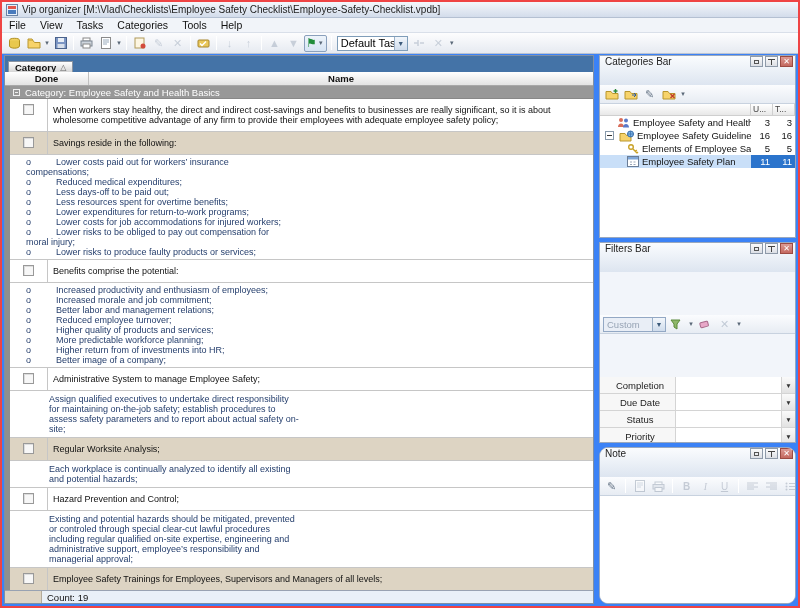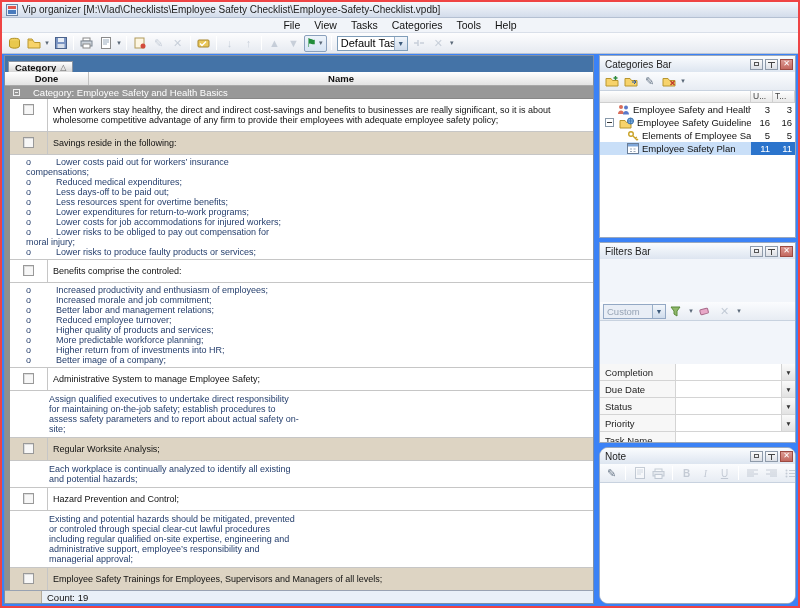--- a/index.html
+++ b/index.html
@@ -3,21 +3,21 @@
 <meta charset="utf-8">
 <style>
   html,body{margin:0;padding:0;}
   body{width:800px;height:608px;overflow:hidden;font-family:"Liberation Sans",sans-serif;background:#cdd8e8;}
   *{box-sizing:border-box;}
   .window{width:800px;height:608px;border:2px solid #ef4444;display:flex;flex-direction:column;background:#3b82f6;}
 
   
   .titlebar{height:16px;flex:none;display:flex;align-items:center;padding:0 4px;background:linear-gradient(#f4f7fb,#d3dceb);border-bottom:1px solid #b4c0d2;font-size:10px;color:#222;}
   .title-text{margin-left:4px;white-space:nowrap;overflow:hidden;}
-  .menubar{height:15px;flex:none;display:flex;align-items:center;background:#f1f4f9;border-bottom:1px solid #d9dfe9;font-size:10.5px;color:#111;justify-content:center;}
+  .menubar{height:15px;flex:none;display:flex;align-items:center;background:#f1f4f9;border-bottom:1px solid #d9dfe9;font-size:10.5px;color:#111;}
   .menu-item{padding:0 7px;cursor:default;}
   .toolbar{height:21px;flex:none;display:flex;align-items:center;background:linear-gradient(#fdfdfe,#e6eaf1);border-bottom:1px solid #bac3d2;padding:0 3px;}
   .tb-btn{width:19px;height:18px;display:flex;align-items:center;justify-content:center;flex:none;}
   .tb-btn.dis{opacity:.4;}
   .tb-sep{width:1px;height:14px;background:#c2cad6;border-right:1px solid #fff;margin:0 3px;flex:none;}
   .tb-caret{width:8px;font-size:7px;color:#5a6878;text-align:center;flex:none;}
   .glyph{font-size:11px;line-height:1;}
   .g-flag{color:#1f8c3b;font-size:12px;}
   .g-gray{color:#8a99ad;}
   .tb-combo{display:flex;height:15px;border:1px solid #7f9db9;background:#fff;align-items:center;margin:0 2px;flex:none;}
@@ -29,21 +29,21 @@
   .workspace{flex:1;display:flex;overflow:hidden;padding:1px 0 2px 2px;}
   .checklist{width:590px;flex:none;display:flex;flex-direction:column;border:1px solid #7f8fa5;background:#fff;overflow:hidden;}
   .groupbar{height:16px;flex:none;background:#4473a7;padding:1px 0 0 3px;}
   .group-btn{height:13px;display:inline-flex;align-items:center;gap:4px;padding:0 6px;background:linear-gradient(#fff,#d2d2d2);border:1px solid #8a94a2;font-size:9.5px;font-weight:bold;color:#111;}
   .sort-glyph{font-size:8px;font-weight:normal;color:#666;}
   .colheader{height:14px;flex:none;display:flex;background:linear-gradient(#fff,#e3e3e3);border-bottom:1px solid #a8a8a8;font-size:9.5px;font-weight:bold;color:#111;}
   .ch-done{width:84px;border-right:1px solid #c0c0c0;text-align:center;line-height:13px;}
   .ch-name{flex:1;text-align:center;line-height:13px;}
   .list-body{flex:1;overflow:hidden;border-left:5px solid #8f8f8f;background:#fff;}
 
-  .sec-row{height:13px;margin-left:-5px;display:flex;align-items:center;gap:13px;padding-left:8px;background:#989898;border-bottom:1px solid #888;color:#fff;font-size:9.5px;white-space:nowrap;}
+  .sec-row{height:13px;margin-left:-5px;display:flex;align-items:center;gap:5px;padding-left:8px;background:#989898;border-bottom:1px solid #888;color:#fff;font-size:9.5px;white-space:nowrap;}
   .sec-glyph{width:7px;height:7px;border:1px solid #efefef;position:relative;flex:none;}
   .sec-glyph::after{content:"";position:absolute;left:1px;right:1px;top:2px;height:1px;background:#efefef;}
   .sec-ref{color:#ddd;margin-left:8px;}
 
   .task-row{display:flex;border-bottom:1px solid #c6c6c6;background:#fff;}
   .task-row.tan{background:#ddd4c3;}
   .done-cell{width:38px;flex:none;border-right:1px solid #c6c6c6;display:flex;justify-content:center;padding-top:5px;}
   .cb{width:11px;height:11px;border:1px solid #999;background:#f7f7f7;box-shadow:inset 1px 1px 0 #ddd;}
   .task-text{flex:1;font-size:9px;line-height:10px;color:#111;padding:6px 5px;}
 
@@ -56,21 +56,21 @@
   .countbar{height:13px;flex:none;display:flex;align-items:center;background:#e9f0f8;border-top:1px solid #98a2b2;font-size:9.5px;color:#111;}
   .count-gutter{width:37px;height:100%;background:#ded5c4;border-right:1px solid #b3ab9b;flex:none;}
   .count-text{padding-left:5px;}
 
   
   .sidebar{flex:1;margin-left:5px;display:flex;flex-direction:column;padding-right:2px;overflow:hidden;}
   .panel{border:1px solid #9aa8bd;background:#f2f5fa;display:flex;flex-direction:column;margin-bottom:4px;overflow:hidden;}
   .panel.categories{height:183px;flex:none;}
   .panel.filters{height:201px;flex:none;gap:43px;}
   .panel.note{flex:1;margin-bottom:0;border-radius:9px;}
-  .p-title{height:16px;flex:none;display:flex;align-items:center;padding:0 2px 0 5px;background:linear-gradient(#fafcfe,#dde5f0);font-size:10px;color:#222;}
+  .p-title{height:29px;flex:none;display:flex;padding:0 2px 0 5px;background:linear-gradient(#fafcfe,#dde5f0);font-size:10px;color:#222;}
   .p-title .t{flex:1;white-space:nowrap;overflow:hidden;}
   .p-btn{width:13px;height:11px;margin-left:2px;border:1px solid #8e9aa9;background:linear-gradient(#fbfbfb,#dcdfe5);display:flex;align-items:center;justify-content:center;flex:none;font-size:7px;color:#333;}
   .p-btn .sq{width:5px;height:4px;border:1px solid #555;}
   .p-btn.close{background:linear-gradient(#dc9a93,#c4685f);border-color:#9c4a42;color:#fff;font-size:8px;line-height:1;}
   .pin{width:7px;height:7px;position:relative;}
   .pin::before{content:"";position:absolute;left:0;right:0;top:1px;height:1px;background:#444;}
   .pin::after{content:"";position:absolute;left:3px;top:1px;bottom:0;width:1px;background:#444;}
   .p-toolbar{height:19px;flex:none;display:flex;align-items:center;gap:2px;padding:0 3px;background:linear-gradient(#fbfcfe,#e7ecf3);border-bottom:1px solid #c8d2df;}
   .pt-btn{width:17px;height:16px;display:flex;align-items:center;justify-content:center;flex:none;font-size:10px;}
   .pt-btn.dis{opacity:.45;}
@@ -88,21 +88,21 @@
   .ind{flex:none;}.ind14{width:14px;}.ind2{width:2px;}.ind24{width:24px;}
   .exp{width:9px;height:9px;flex:none;border:1px solid #8899aa;background:#fff;position:relative;margin-right:2px;}
   .exp::after{content:"";position:absolute;left:1px;right:1px;top:3px;height:1px;background:#333;}
   .tree-row.selected .tr-label{background:#c9dff8;}
   .tree-row.selected .tr-c{background:#2b74cc;color:#fff;}
 
   .flt-combo{display:flex;height:15px;border:1px solid #93a8c4;background:#e9eef6;align-items:center;flex:none;}
   .flt-combo .val{width:48px;padding:0 3px;font-size:9.5px;color:#97a4b5;white-space:nowrap;overflow:hidden;}
   .f-grid{flex:1;background:#fff;font-size:9.5px;}
   .f-row{display:flex;height:17px;border-bottom:1px solid #d4d4d4;}
-  .f-label{width:76px;flex:none;background:#f7f7f7;border-right:1px solid #d4d4d4;padding:3px 0 0 5px;white-space:nowrap;overflow:hidden;color:#222;}
+  .f-label{width:76px;flex:none;background:#f7f7f7;border-right:1px solid #d4d4d4;padding:3px 0 0 5px;white-space:nowrap;overflow:hidden;color:#222;text-align:center;}
   .f-value{flex:1;background:#fff;}
   .f-drop{width:14px;flex:none;border-left:1px solid #d4d4d4;background:linear-gradient(#fafafa,#e2e2e2);display:flex;align-items:center;justify-content:center;font-size:6.5px;color:#333;}
   .note-area{flex:1;background:#fff;}
   svg{display:block;}
 </style>
 </head>
 <body>
 
 <div class="window">
 
@@ -274,21 +274,21 @@
           <div class="bullet"><span class="bm">o</span><span>Lower expenditures for return-to-work programs;</span></div>
           <div class="bullet"><span class="bm">o</span><span>Lower costs for job accommodations for injured workers;</span></div>
           <div class="bullet"><span class="bm">o</span><span>Lower risks to be obliged to pay out compensation for moral injury;</span></div>
           <div class="bullet"><span class="bm">o</span><span>Lower risks to produce faulty products or services;</span></div>
         </div>
 
         <div class="task-row">
           <div class="done-cell">
               <span class="cb"></span>
             </div>
-          <div class="task-text">Benefits comprise the controled:</div>
+          <div class="task-text">Benefits comprise the potential:</div>
         </div>
 
         <div class="bullets-row">
           <div class="bullet"><span class="bm">o</span><span>Increased productivity and enthusiasm of employees;</span></div>
           <div class="bullet"><span class="bm">o</span><span>Increased morale and job commitment;</span></div>
           <div class="bullet"><span class="bm">o</span><span>Better labor and management relations;</span></div>
           <div class="bullet"><span class="bm">o</span><span>Reduced employee turnover;</span></div>
           <div class="bullet"><span class="bm">o</span><span>Higher quality of products and services;</span></div>
           <div class="bullet"><span class="bm">o</span><span>More predictable workforce planning;</span></div>
           <div class="bullet"><span class="bm">o</span><span>Higher return from of investments into HR;</span></div>

